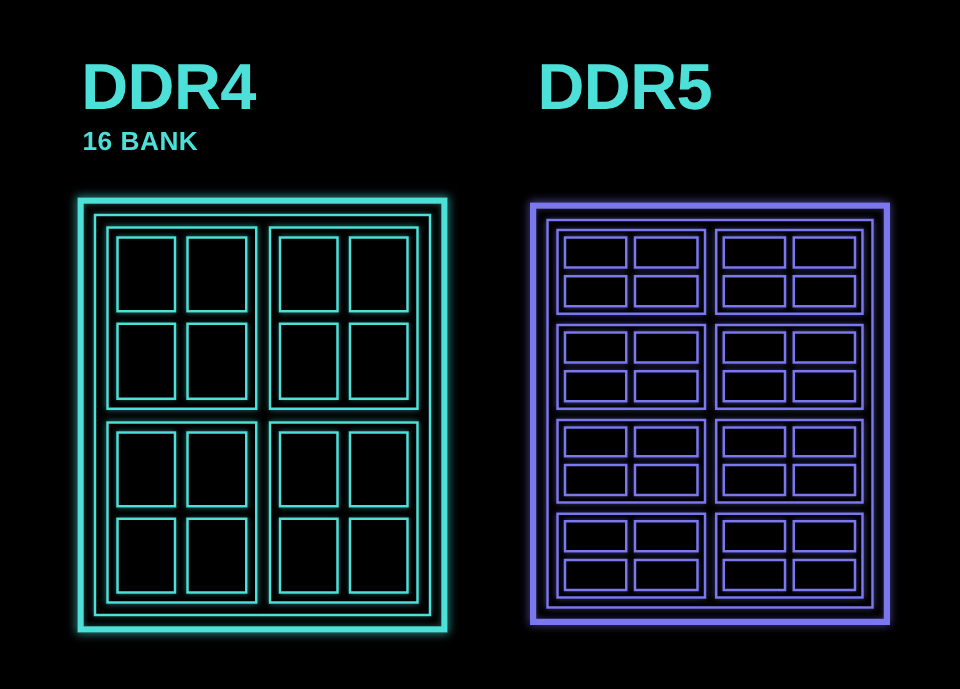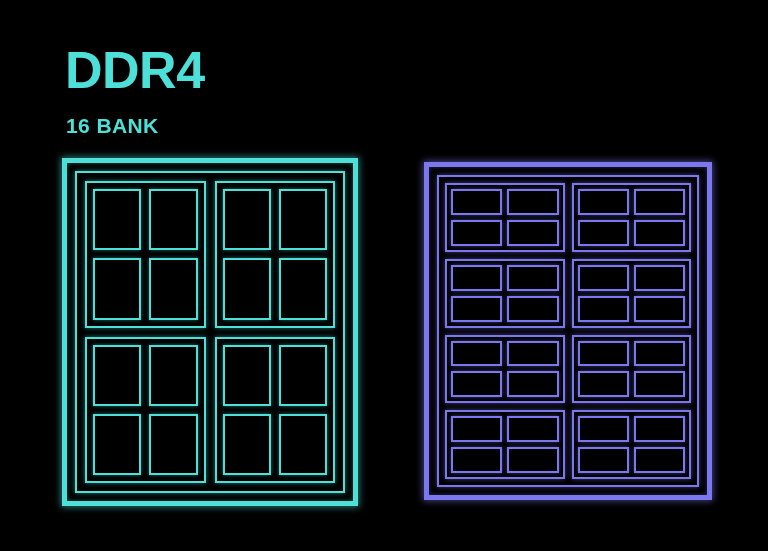--- a/index.html
+++ b/index.html
@@ -33,21 +33,20 @@
     white-space: nowrap;
     font-size: 52px;
   }
   .subtitle {
     position: absolute;
     font-weight: bold;
     letter-spacing: 0.4px;
     line-height: 1;
     white-space: nowrap;
     font-size: 21px;
-    margin-top: 12px;
   }
 
   #ddr4-title    { left: 65px; top: 44px; color: #4DE0D8; }
   #ddr4-subtitle { left: 66px; top: 103px; color: #4DE0D8; }
   #ddr5-title    { left: 30px; top: 44px; color: #4DE0D8; }
   #ddr5-subtitle { left: 31px; top: 103px; color: #4DE0D8; }
 
   
   .diagram-outer {
     position: absolute;
@@ -185,20 +184,21 @@
         <div class="bank teal"></div>
         <div class="bank teal"></div>
       </div>
 
     </div>
   </div>
 </section>
 
 <section class="panel" id="panel-ddr5">
 
+  <div class="title" id="ddr5-title">DDR5</div>
 
 
   <div class="diagram-outer" id="ddr5-diagram">
     <div class="diagram-inner" id="ddr5-inner">
 
       <div class="bank-group purple">
         <div class="bank purple"></div>
         <div class="bank purple"></div>
         <div class="bank purple"></div>
         <div class="bank purple"></div>

